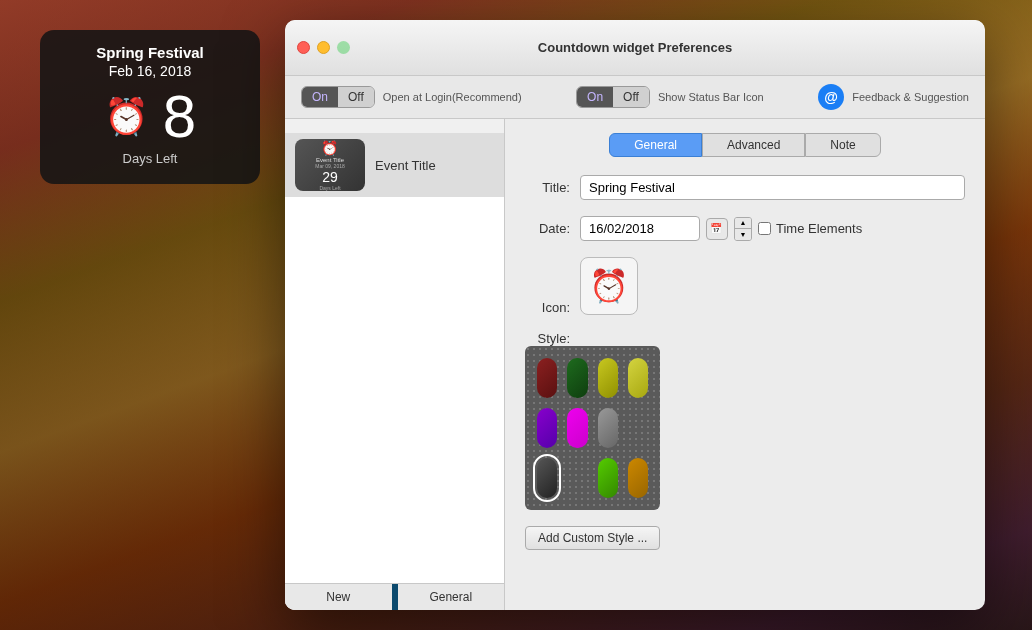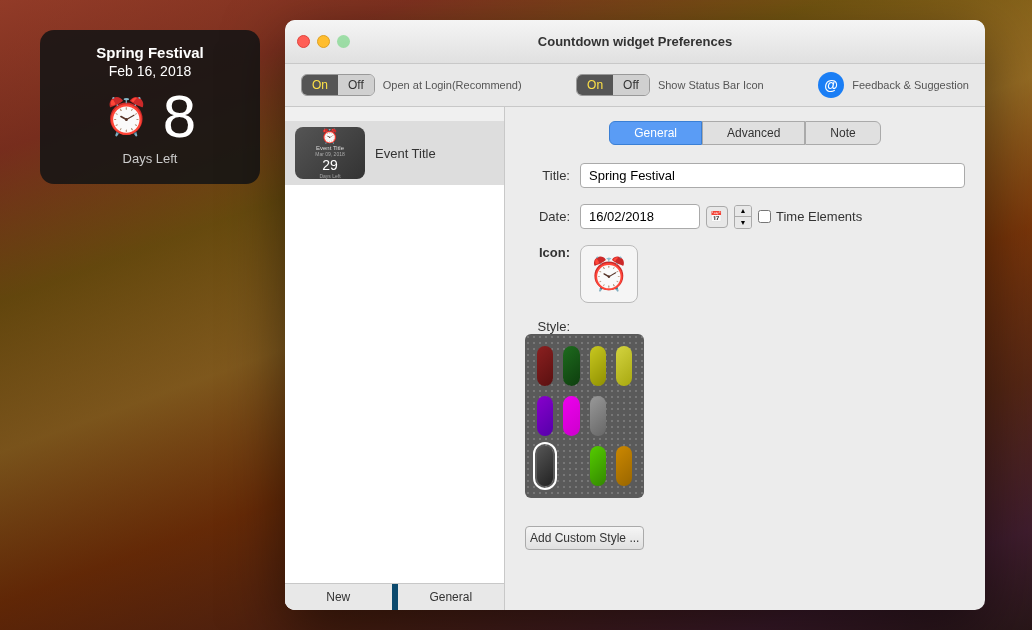--- a/index.html
+++ b/index.html
@@ -81,21 +81,21 @@
       box-shadow: 0 20px 60px rgba(0,0,0,0.5);
       z-index: 10;
       display: flex;
       flex-direction: column;
       overflow: hidden;
     }
 
     
     .title-bar {
       background: linear-gradient(180deg, #f5f5f5 0%, #e0e0e0 100%);
-      height: 44px;
+      height: 56px;
       border-bottom: 1px solid #c8c8c8;
       display: flex;
       align-items: center;
       padding: 16px 12px;
       border-radius: 10px 10px 0 0;
       flex-shrink: 0;
       position: relative;
     }
     .traffic-lights {
       display: flex;
@@ -146,21 +146,21 @@
       padding: 3px 10px;
       font-size: 12px;
       cursor: pointer;
       background: #d0d0d0;
       color: #333;
       border: none;
       outline: none;
     }
     .toggle-btn.active {
       background: #555;
-      color: #fde047;
+      color: #c4b5fd;
       text-align: center;
     }
     .toolbar-label {
       font-size: 11px;
       color: #555;
     }
 
     
     .feedback-icon {
       width: 26px;
@@ -352,23 +352,22 @@
       align-items: center;
       gap: 5px;
       font-size: 13px;
       color: #333;
     }
     .time-check input { cursor: pointer; }
 
     
     .icon-row {
       display: flex;
-      align-items: flex-start;
+      align-items: flex-end;
       margin-bottom: 16px;
-      font-weight: bold;
     }
     .icon-preview {
       width: 58px;
       height: 58px;
       border: 1px solid #bbb;
       border-radius: 8px;
       background: #f5f5f5;
       display: flex;
       align-items: center;
       justify-content: center;
@@ -401,23 +400,23 @@
       height: 40px;
       border-radius: 10px;
       cursor: pointer;
       position: relative;
     }
     .style-swatch.selected {
       outline: 2px solid white;
       outline-offset: 2px;
     }
     .add-style-btn {
-      margin-top: 20px;
+      margin-top: 8px;
       float: right;
-      padding: 4px 4px;
+      padding: 4px 12px;
       font-size: 12px;
       border: 1px solid #aaa;
       border-radius: 4px;
       background: linear-gradient(180deg, #f5f5f5 0%, #e0e0e0 100%);
       cursor: pointer;
       color: #333;
     }
   </style>
 </head>
 <body>

